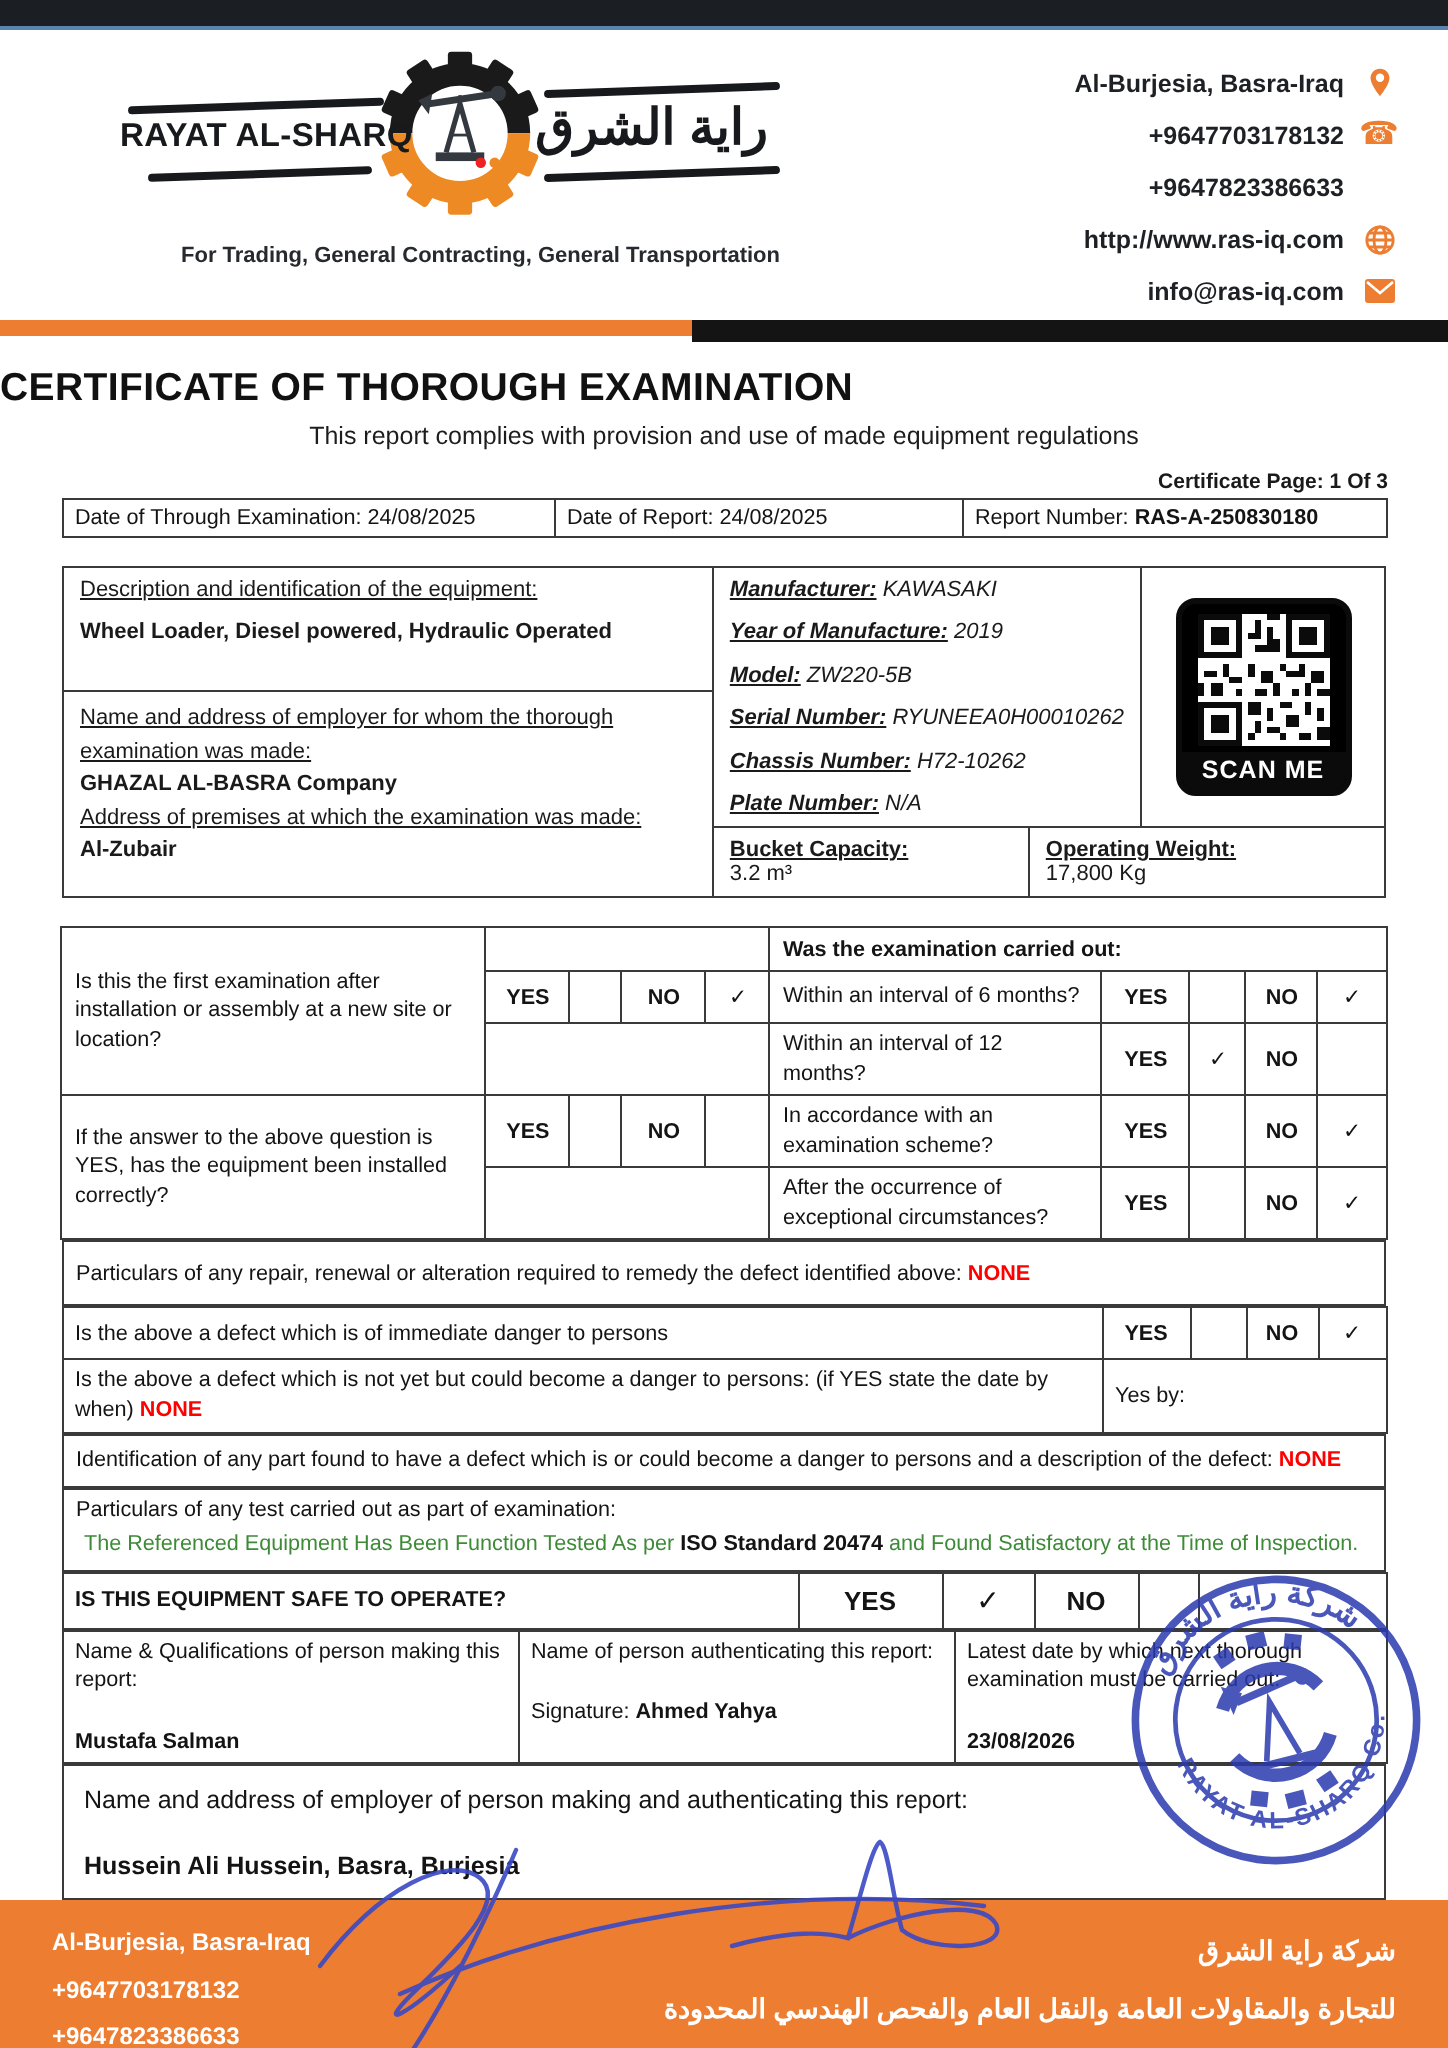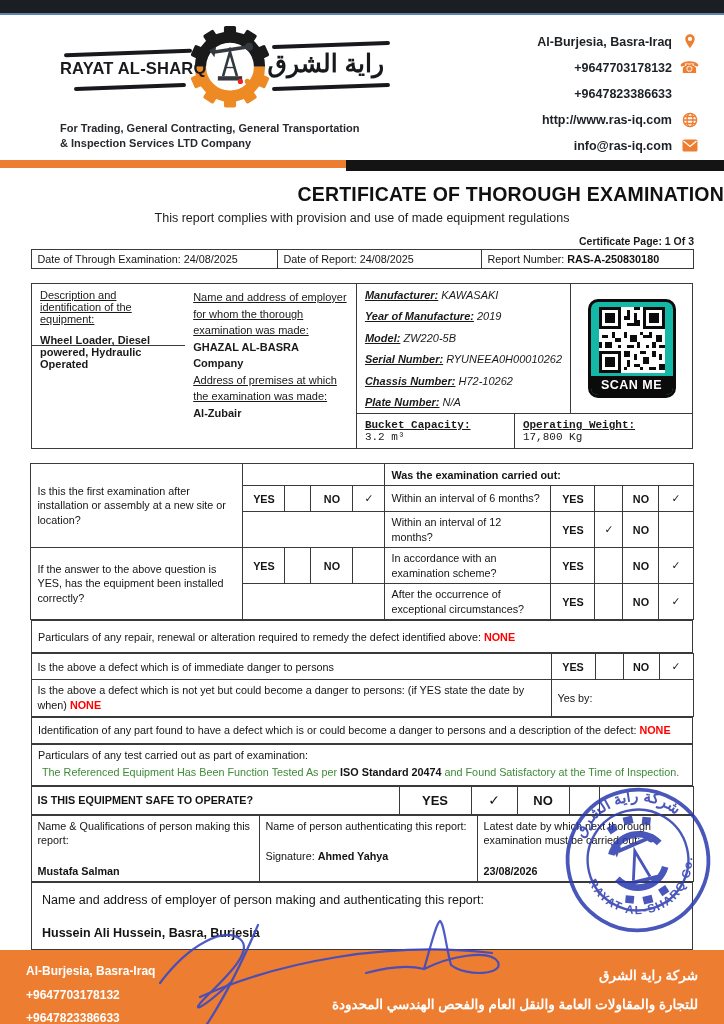--- a/index.html
+++ b/index.html
@@ -23,60 +23,60 @@
   }
   .logo-ar {
     position:absolute; right:6px; top:26px; width:106px; text-align:left;
     font-size:25px; font-weight:700; color:#17191c; direction:rtl; white-space:nowrap;
   }
   .swoosh { position:absolute; height:4px; background:#17191c; border-radius:2px; }
   .sw-tl { left:4px;  top:28px; width:128px; transform:rotate(-2deg); }
   .sw-bl { left:14px; top:62px; width:112px; transform:rotate(-2deg); }
   .sw-tr { right:0;   top:20px; width:118px; transform:rotate(-2deg); }
   .sw-br { right:0;   top:62px; width:118px; transform:rotate(-2deg); }
-  .tagline { margin-top:2px; text-align:left; font-size:11px; font-weight:700; color:#26292e; line-height:1.35; }
+  .tagline { margin-top:2px; text-align:right; font-size:11px; font-weight:700; color:#26292e; line-height:1.35; }
   .contacts { display:flex; flex-direction:column; gap:9px; padding-top:10px; }
   .contact-row { display:flex; align-items:center; justify-content:flex-end; gap:9px; min-height:17px; }
   .contact-text { font-size:12.5px; font-weight:700; color:#1d2averted; color:#1d2024; }
   .contact-icon { width:17px; display:flex; justify-content:center; align-items:center; flex:none; }
   .phone-glyph { font-size:16px; color:#ED7D31; line-height:1; }
   
   .divider { display:flex; align-items:flex-start; flex:none; margin-top:2px; }
   .divider .orange { width:346px; height:8px; background:#ED7D31; }
   .divider .black  { flex:1; height:11px; background:#141414; }
   
-  .title { text-align:right; font-size:19.5px; font-weight:800; letter-spacing:.2px; color:#111; margin-top:12px; }
+  .title { text-align:left; font-size:19.5px; font-weight:800; letter-spacing:.2px; color:#111; margin-top:12px; }
   .subtitle { text-align:center; font-size:12.5px; color:#1d1d1d; margin-top:5px; }
   .pagecount { text-align:right; font-size:10.5px; font-weight:700; margin:10px 30px 2px 0; }
   
   table.grid { border-collapse:collapse; width:662px; margin:0 auto; table-layout:fixed; }
   table.grid td { border:1px solid #3a3a3a; font-size:10.8px; padding:3px 6px; vertical-align:middle; color:#141414; }
   .stack { margin-top:-1px; }
   .meta-table td { font-size:11.5px; padding:4px 8px; }
   .b { font-weight:700; }
   .u { text-decoration:underline; }
   .red { color:#FF0000; font-weight:700; }
   .green { color:#3D8B37; }
   .yn { font-weight:700; text-align:center; font-size:11px; }
   .chk { text-align:center; font-size:12px; color:#222; }
   
   .equip { width:662px; margin:14px auto 0; border:1px solid #3a3a3a; display:flex; font-size:11px; }
-  .equip-left { width:338px; border-right:1px solid #3a3a3a; display:flex; }
+  .equip-left { width:338px; border-right:1px solid #3a3a3a; display:flex; flex-direction:column; }
   .eq-cell { padding:5px 8px; }
   .eq-desc { height:62px; border-bottom:1px solid #3a3a3a; }
   .eq-desc .val { margin-top:9px; }
   .equip-right { flex:1; display:flex; flex-direction:column; }
   .eq-top { display:flex; height:130px; border-bottom:1px solid #3a3a3a; }
   .eq-details { flex:1; padding:5px 8px; display:flex; flex-direction:column; justify-content:space-between; }
   .eq-details .drow { white-space:nowrap;font-style:italic; }
   .eq-qr { width:122px; border-left:1px solid #3a3a3a; display:flex; align-items:center; justify-content:center; }
-  .qr-frame { width:88px; border:3px solid #0b0b0b; border-radius:10px; overflow:hidden; background:#14b8a6; }
+  .qr-frame { width:88px; border:3px solid #0b0b0b; border-radius:10px; overflow:hidden; background:#000000; }
   .qr-frame svg { display:block; margin:5px auto 3px; }
   .qr-label { background:#0b0b0b; color:#fff; text-align:center; font-weight:700; font-size:12.5px; padding:2px 0 3px; letter-spacing:.5px; }
-  .eq-bottom { display:flex; flex:1;font-family:Liberation Mono, monospace; }
+  .eq-bottom { display:flex; flex:1; }
   .eq-bucket { width:158px; border-right:1px solid #3a3a3a; padding:5px 8px; }
   .eq-weight { flex:1; padding:5px 8px; }
   .lh { line-height:1.5; }
   
   .exam-wrap { position:relative; width:724px; margin-top:14px; }
   .qtext { font-size:10.8px; line-height:1.35; }
   .hdr-bold { font-weight:700; font-size:11.2px; }
   .safe-q { font-weight:800; font-size:13.5px; }
   
   .sig-label { font-size:10.8px; line-height:1.35; }
@@ -130,21 +130,20 @@
             <rect x="46" y="66" width="28" height="5" fill="#34383f"></rect>
             <circle cx="72" cy="72" r="3" fill="#EE2222"></circle>
             <circle cx="80" cy="72" r="3" fill="#EE8A24"></circle>
           </g>
         </svg>
         <div class="logo-en">RAYAT AL-SHARQ</div>
         <div class="logo-ar">راية الشرق</div>
       </div>
       <div class="tagline">
         <div>For Trading, General Contracting, General Transportation</div>
-        <div>&amp; Inspection Services LTD Company</div>
       </div>
     </div>
 
     <div class="contacts">
       <div class="contact-row">
         <span class="contact-text">Al-Burjesia, Basra-Iraq</span>
         <span class="contact-icon">
           <svg width="14" height="17" viewBox="0 0 16 18">
               <path fill-rule="evenodd" fill="#ED7D31" d="M8 .8 C4.9 .8 2.6 3.2 2.6 6.2 C2.6 10 8 16.6 8 16.6 C8 16.6 13.4 10 13.4 6.2 C13.4 3.2 11.1 .8 8 .8 Z M8 8.4 A2.4 2.4 0 1 1 8 3.6 A2.4 2.4 0 0 1 8 8.4 Z"></path>
             </svg>

